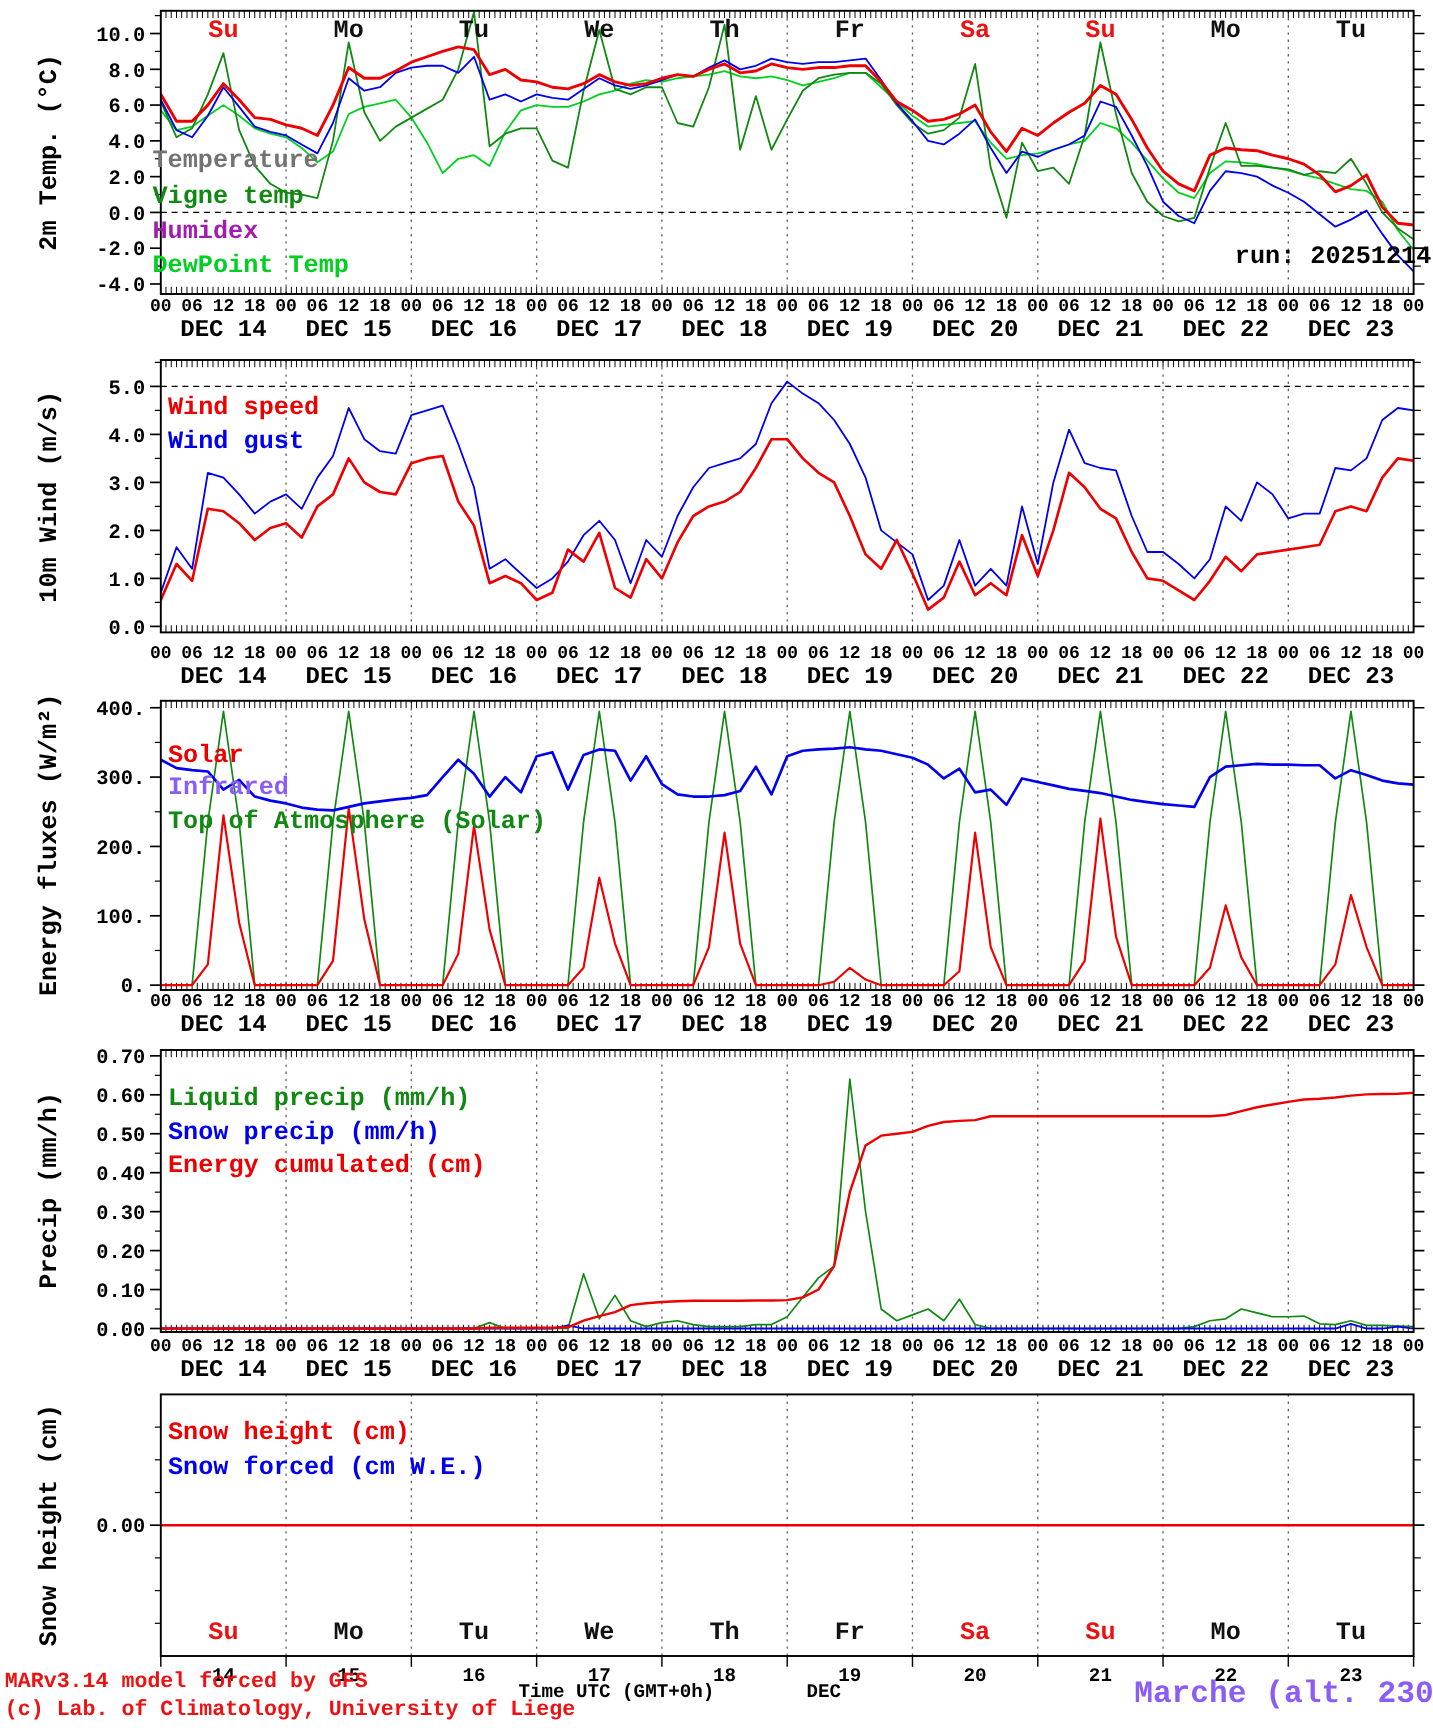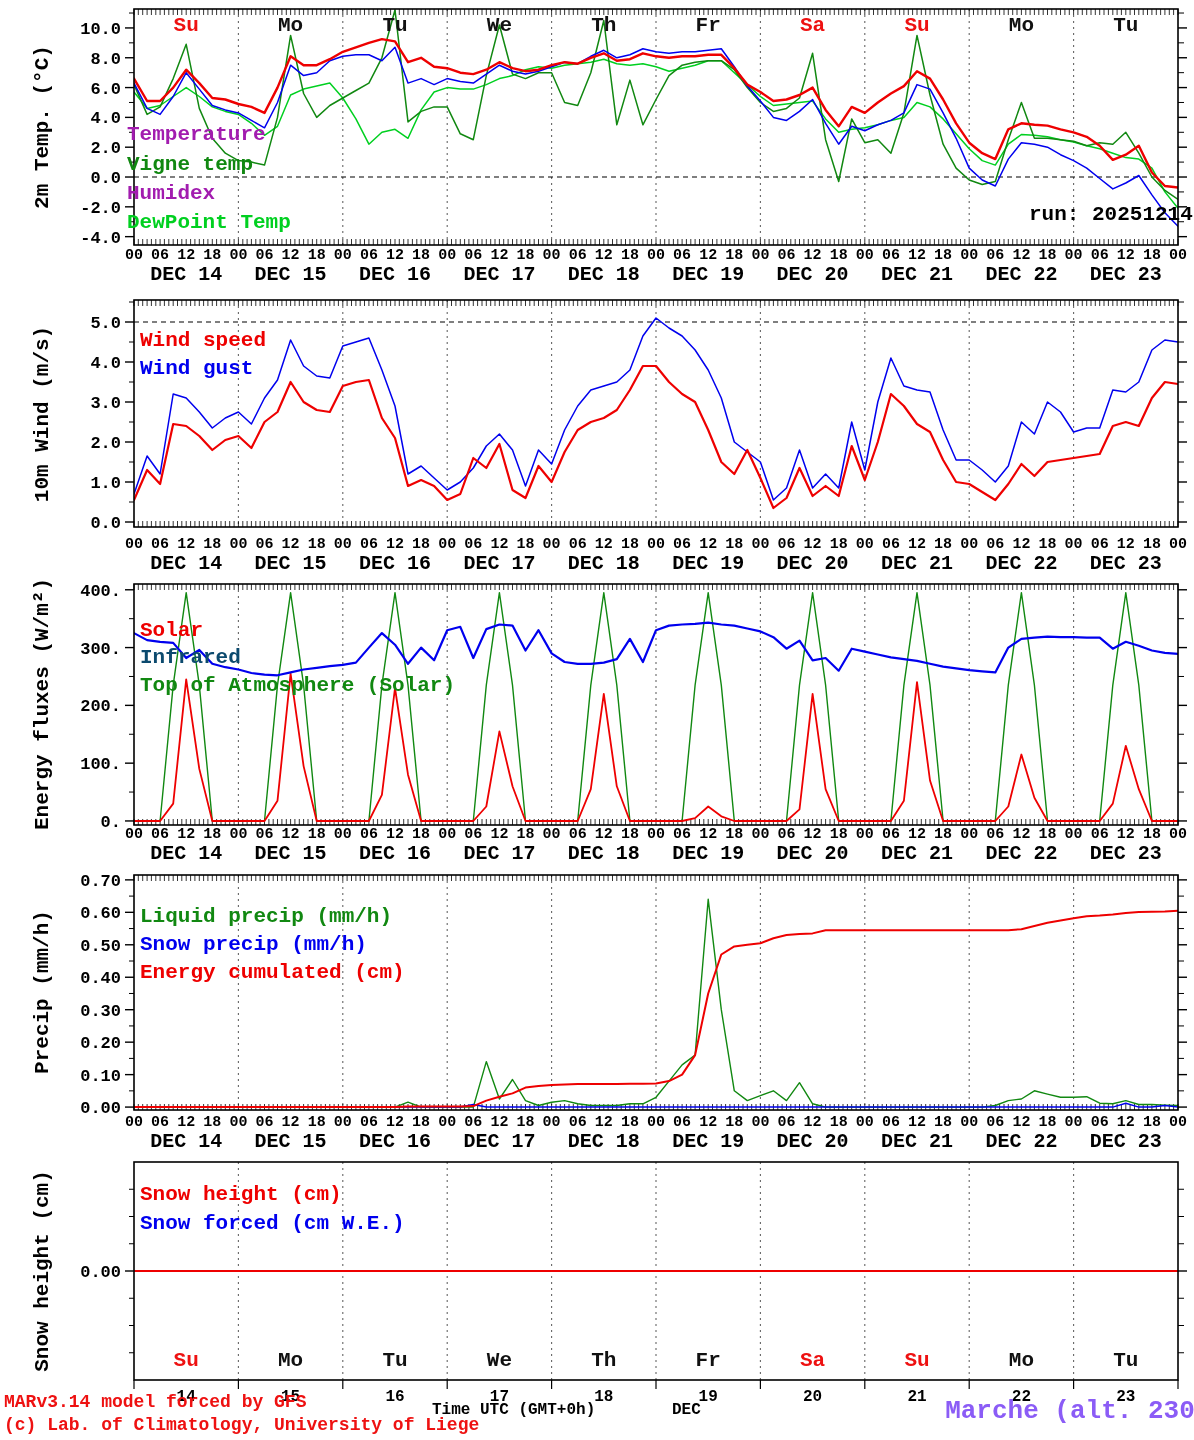--- a/index.html
+++ b/index.html
@@ -513,28 +513,28 @@
 
   <div class="overlay ylabel" style="left:42px;top:127px;">2m Temp. (°C)</div>
   <div class="overlay ylabel" style="left:42px;top:414px;">10m Wind (m/s)</div>
   <div class="overlay ylabel" style="left:42px;top:704px;">Energy fluxes (W/m²)</div>
   <div class="overlay ylabel" style="left:42px;top:992px;">Precip (mm/h)</div>
   <div class="overlay ylabel" style="left:42px;top:1271px;">Snow height (cm)</div>
 
   <div class="overlay run" style="right:24px;top:204px;text-align:right;">run: 2025121418</div>
 
   <div id="legend-layer">
-      <div class="overlay legend-item" style="left: 127px; top: 124px; color: #a21caf;">Temperature</div>
+      <div class="overlay legend-item" style="left: 127px; top: 124px; color: #737373;">Temperature</div>
       <div class="overlay legend-item" style="left: 127px; top: 154px; color: rgb(17, 136, 17);">Vigne temp</div>
       <div class="overlay legend-item" style="left: 127px; top: 183px; color: #a21caf;">Humidex</div>
       <div class="overlay legend-item" style="left: 127px; top: 212px; color: rgb(0, 208, 32);">DewPoint Temp</div>
       <div class="overlay legend-item" style="left: 140px; top: 330px; color: rgb(238, 0, 0);">Wind speed</div>
       <div class="overlay legend-item" style="left: 140px; top: 358px; color: rgb(0, 0, 238);">Wind gust</div>
       <div class="overlay legend-item" style="left: 140px; top: 620px; color: rgb(238, 0, 0);">Solar</div>
-      <div class="overlay legend-item" style="left: 140px; top: 647px; color: #0c4a6e;">Infrared</div>
+      <div class="overlay legend-item" style="left: 140px; top: 647px; color: #8b5cf6;">Infrared</div>
       <div class="overlay legend-item" style="left: 140px; top: 675px; color: rgb(17, 136, 17);">Top of Atmosphere (Solar)</div>
       <div class="overlay legend-item" style="left: 140px; top: 906px; color: rgb(17, 136, 17);">Liquid precip (mm/h)</div>
       <div class="overlay legend-item" style="left: 140px; top: 934px; color: rgb(0, 0, 238);">Snow precip (mm/h)</div>
       <div class="overlay legend-item" style="left: 140px; top: 962px; color: rgb(238, 0, 0);">Energy cumulated (cm)</div>
       <div class="overlay legend-item" style="left: 140px; top: 1184px; color: rgb(238, 0, 0);">Snow height (cm)</div>
       <div class="overlay legend-item" style="left: 140px; top: 1213px; color: rgb(0, 0, 238);">Snow forced (cm W.E.)</div>
     </div>
 
   <div class="overlay footer-red" style="left:4px;top:1393px;">MARv3.14 model forced by GFS</div>
   <div class="overlay footer-red" style="left:4px;top:1416px;">(c) Lab. of Climatology, University of Liege</div>

